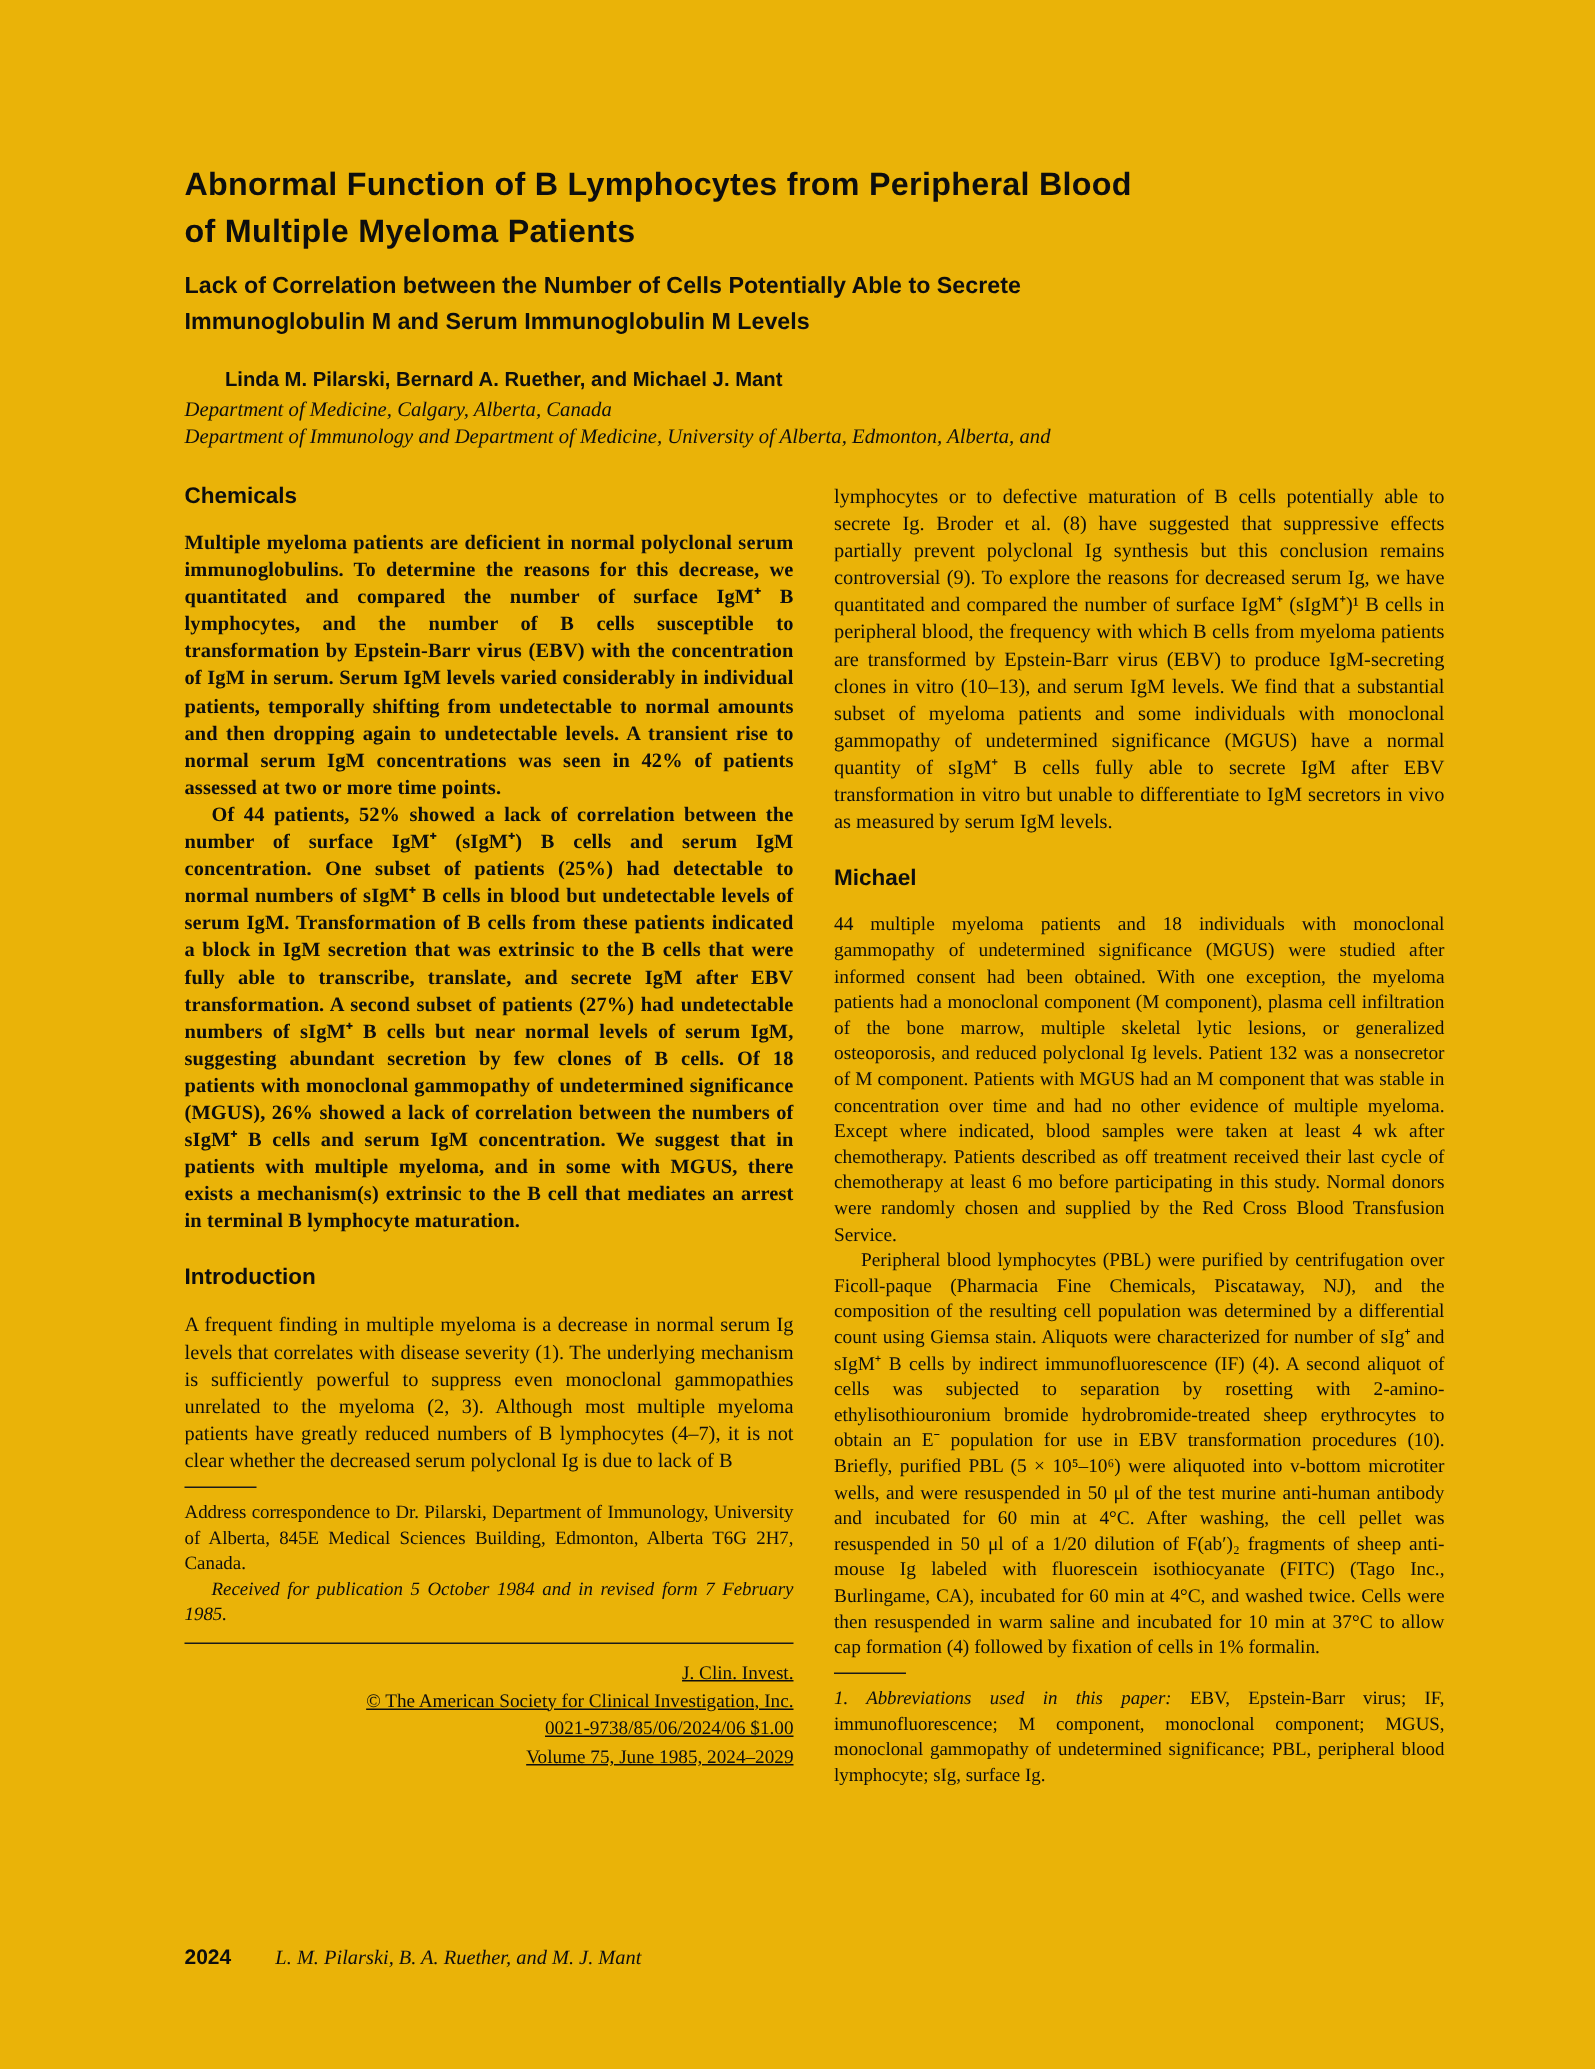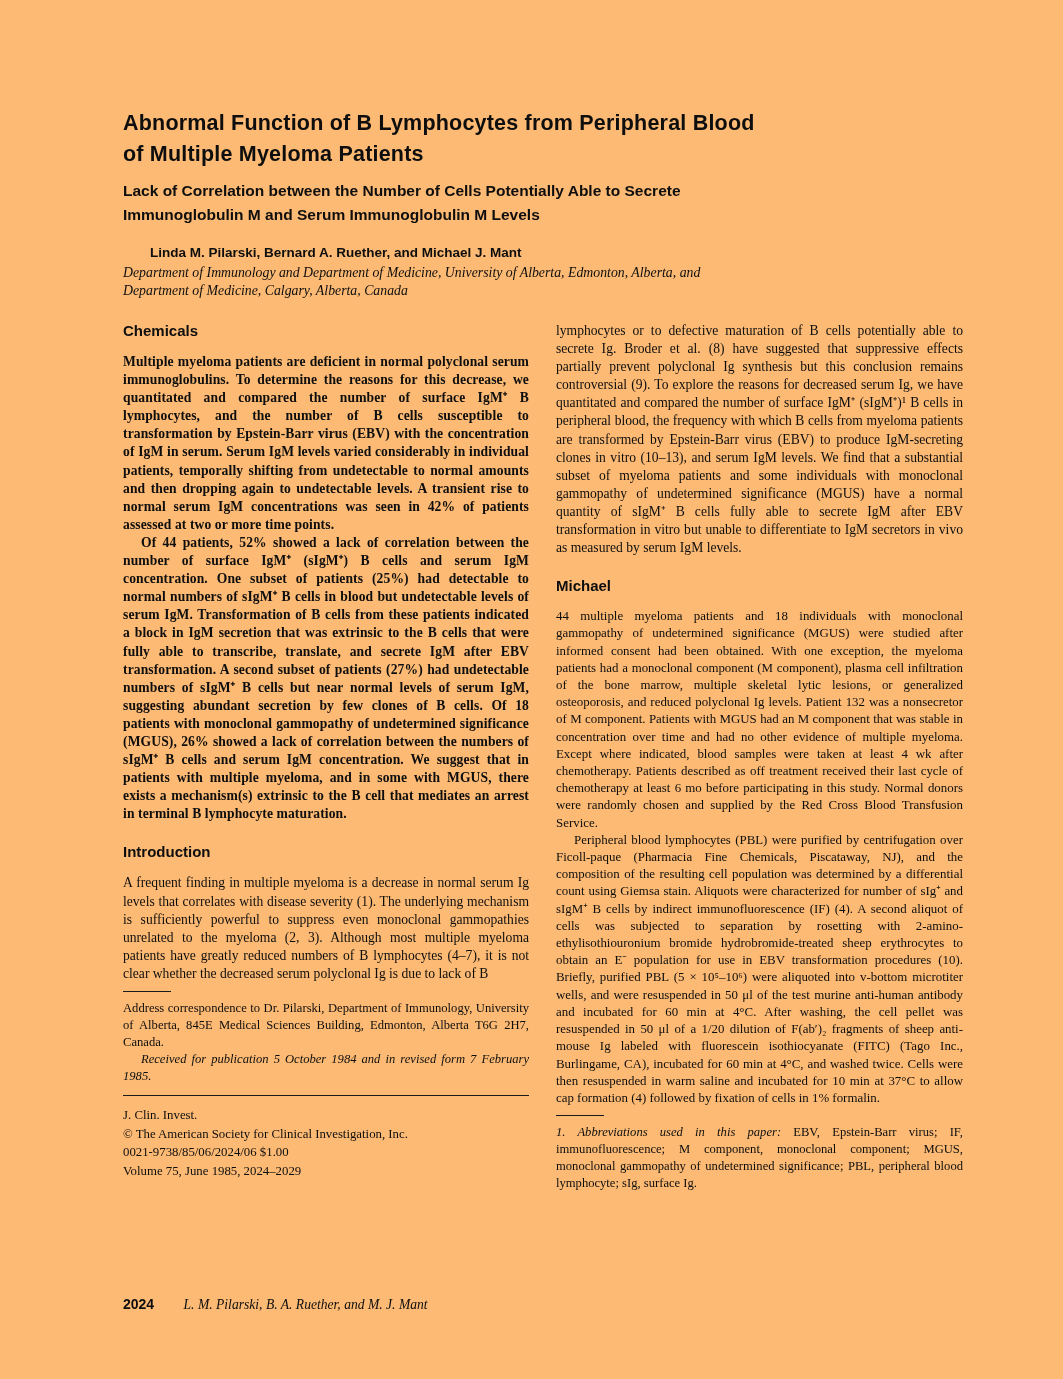--- a/index.html
+++ b/index.html
@@ -1,21 +1,21 @@
 <!DOCTYPE html>
 <html><head>
 <meta charset="utf-8">
 <style>
   * { margin: 0; padding: 0; box-sizing: border-box; }
   html, body { background: #e8e8e8; }
   .page {
     position: relative;
     width: 1063px;
     height: 1379px;
-    background: #fdba74;
+    background: #eab308;
     color: #0e0e0e;
     font-family: "Liberation Serif", serif;
     overflow: hidden;
   }
   
   .titleblock { position: absolute; left: 123px; top: 108px; width: 790px; }
   .main-title {
     font-family: "Liberation Sans", sans-serif;
     font-weight: bold;
     font-size: 21.5px;
@@ -66,21 +66,21 @@
     border-top: 1.6px solid #1a1a1a;
     margin: 8px 0 8px 0;
   }
   .full-rule {
     width: 100%;
     border: 0;
     border-top: 1.4px solid #1a1a1a;
     margin: 10px 0 10px 0;
   }
   .footnote { font-size: 12.6px; line-height: 17px; text-align: justify; }
-  .journal-block { font-size: 12.8px; line-height: 18.6px; text-align: left; }
+  .journal-block { font-size: 12.8px; line-height: 18.6px; text-align: right; text-decoration: underline; }
   .ital { font-style: italic; }
   
   .footer { position: absolute; left: 123px; top: 1284px; font-size: 13.6px; margin-top: 12px; }
   .footer .pagenum {
     font-family: "Liberation Sans", sans-serif;
     font-weight: bold;
     font-size: 14px;
     margin-right: 26px;
   }
   .footer .running { font-style: italic; }
@@ -94,22 +94,22 @@
     <h1 class="main-title">
       <span class="line">Abnormal Function of B Lymphocytes from Peripheral Blood</span>
       <span class="line">of Multiple Myeloma Patients</span>
     </h1>
     <div class="sub-title">
       <span class="line">Lack of Correlation between the Number of Cells Potentially Able to Secrete</span>
       <span class="line">Immunoglobulin M and Serum Immunoglobulin M Levels</span>
     </div>
     <div class="authors">Linda M. Pilarski, Bernard A. Ruether, and Michael J. Mant</div>
     <div class="affiliation">
+      <span class="line">Department of Medicine, Calgary, Alberta, Canada</span>
       <span class="line">Department of Immunology and Department of Medicine, University of Alberta, Edmonton, Alberta, and</span>
-      <span class="line">Department of Medicine, Calgary, Alberta, Canada</span>
     </div>
   </header>
 
   <section class="col col-left">
     <h2 class="sec">Chemicals</h2>
     <p class="body-text abstract-text">Multiple myeloma patients are deficient in normal polyclonal serum immunoglobulins. To determine the reasons for this decrease, we quantitated and compared the number of surface IgM⁺ B lymphocytes, and the number of B cells susceptible to transformation by Epstein-Barr virus (EBV) with the concentration of IgM in serum. Serum IgM levels varied considerably in individual patients, temporally shifting from undetectable to normal amounts and then dropping again to undetectable levels. A transient rise to normal serum IgM concentrations was seen in 42% of patients assessed at two or more time points.</p>
     <p class="body-text abstract-text indent">Of 44 patients, 52% showed a lack of correlation between the number of surface IgM⁺ (sIgM⁺) B cells and serum IgM concentration. One subset of patients (25%) had detectable to normal numbers of sIgM⁺ B cells in blood but undetectable levels of serum IgM. Transformation of B cells from these patients indicated a block in IgM secretion that was extrinsic to the B cells that were fully able to transcribe, translate, and secrete IgM after EBV transformation. A second subset of patients (27%) had undetectable numbers of sIgM⁺ B cells but near normal levels of serum IgM, suggesting abundant secretion by few clones of B cells. Of 18 patients with monoclonal gammopathy of undetermined significance (MGUS), 26% showed a lack of correlation between the numbers of sIgM⁺ B cells and serum IgM concentration. We suggest that in patients with multiple myeloma, and in some with MGUS, there exists a mechanism(s) extrinsic to the B cell that mediates an arrest in terminal B lymphocyte maturation.</p>
 
     <h2 class="sec later">Introduction</h2>
     <p class="body-text">A frequent finding in multiple myeloma is a decrease in normal serum Ig levels that correlates with disease severity (1). The underlying mechanism is sufficiently powerful to suppress even monoclonal gammopathies unrelated to the myeloma (2, 3). Although most multiple myeloma patients have greatly reduced numbers of B lymphocytes (4–7), it is not clear whether the decreased serum polyclonal Ig is due to lack of B</p>

